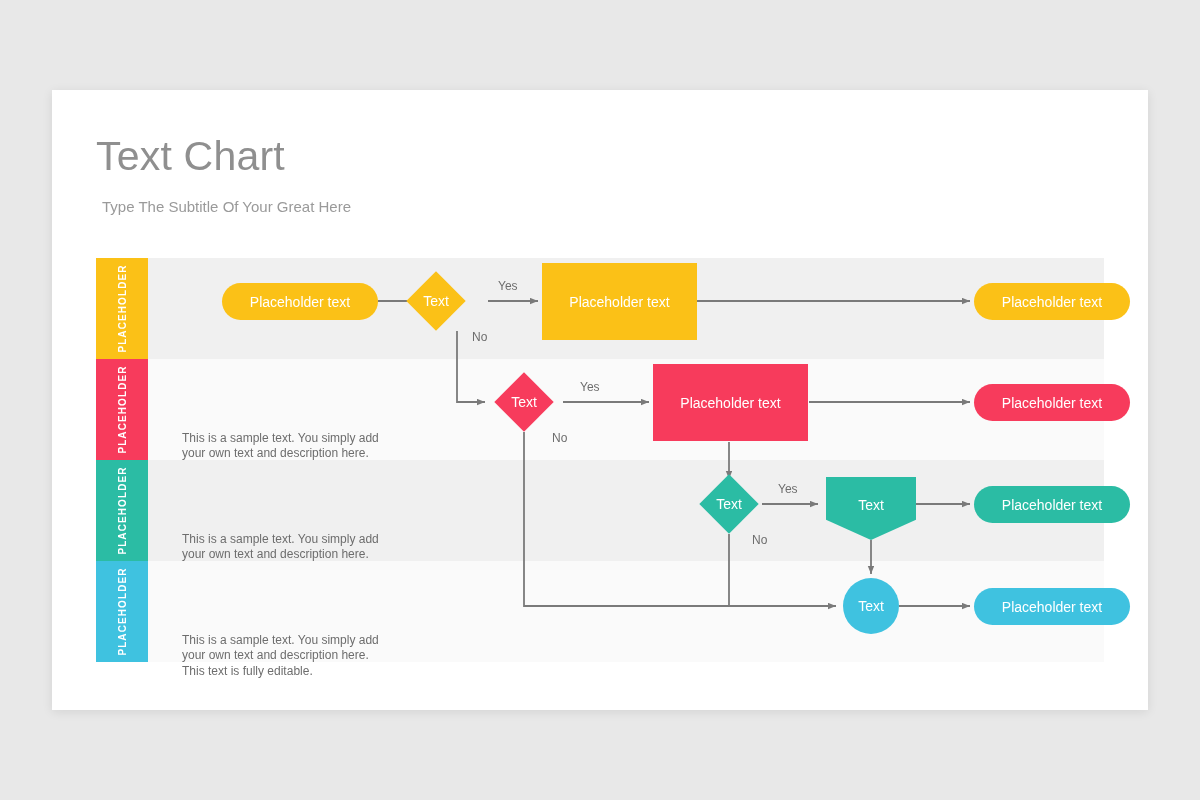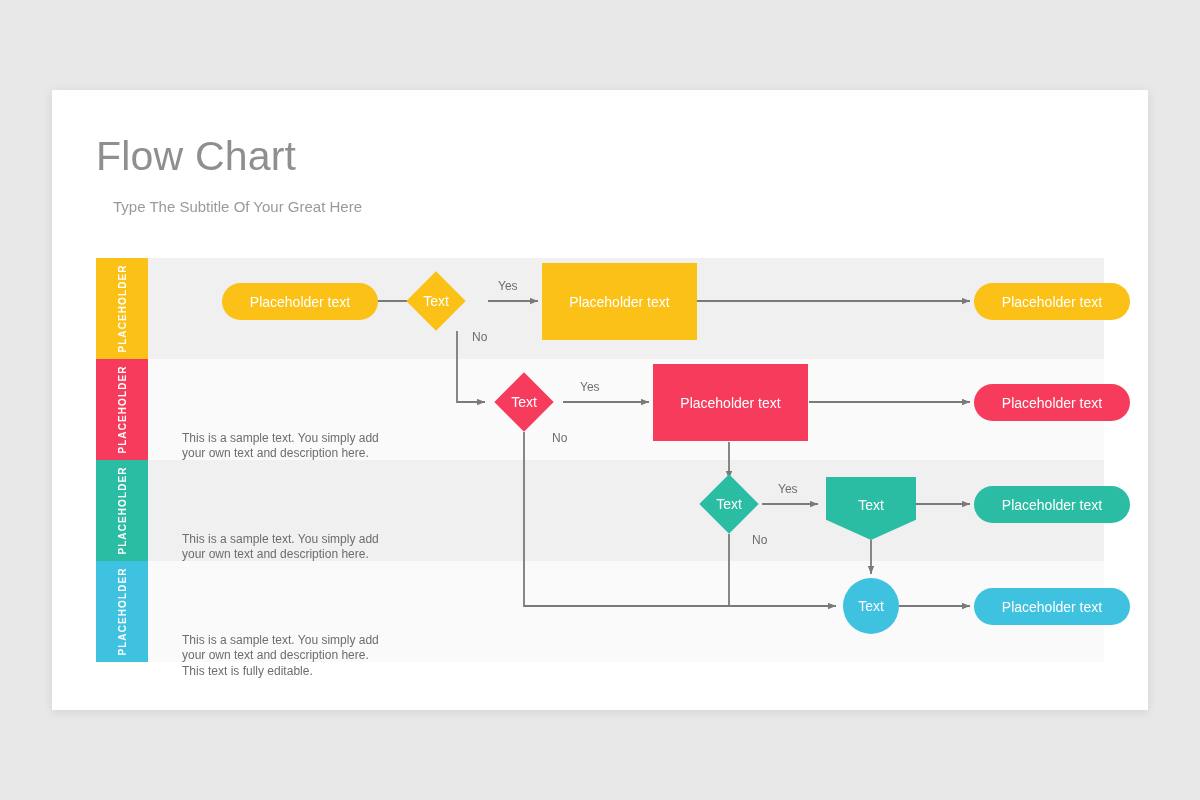--- a/index.html
+++ b/index.html
@@ -35,21 +35,21 @@
     top: 43px;
     font-size: 41px;
     font-weight: 400;
     color: #8f8f8f;
     letter-spacing: 0.2px;
     white-space: nowrap;
   }
 
   #page-subtitle {
     position: absolute;
-    left: 61px;
+    left: 50px;
     top: 108px;
     font-size: 15px;
     font-weight: 400;
     color: #9a9a9a;
     white-space: nowrap;
   }
 
   
   #flow {
     position: absolute;
@@ -159,21 +159,21 @@
     white-space: nowrap;
   }
 </style>
 </head>
 <body>
 
 <div id="stage">
 
   <div id="slide">
 
-    <div id="page-title">Flow Chart</div>
+    <div id="page-title">Text Chart</div>
     <div id="page-subtitle">Type The Subtitle Of Your Great Here</div>
 
     <div id="flow">
 
       <div class="row shade" style="top:0px">
         <div class="band" style="background:#FBC117">
           <div class="band-label">PLACEHOLDER</div>
         </div>
       </div>
 

